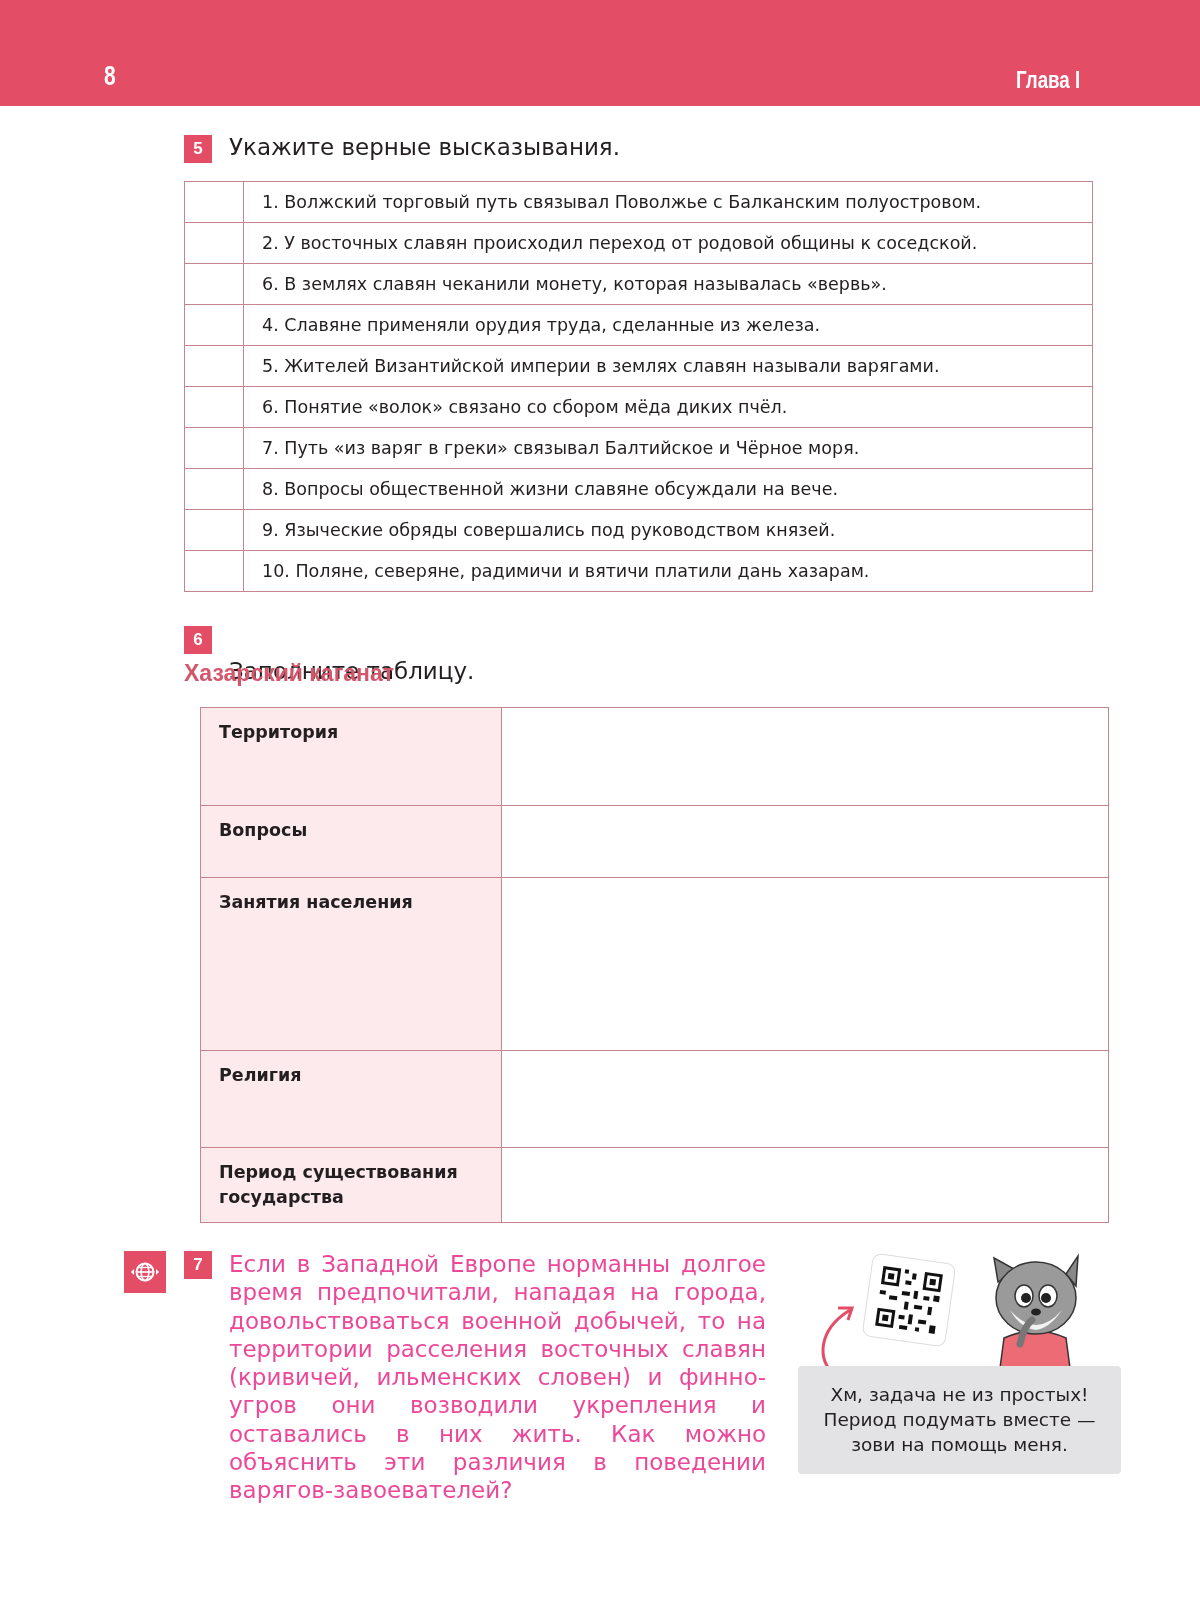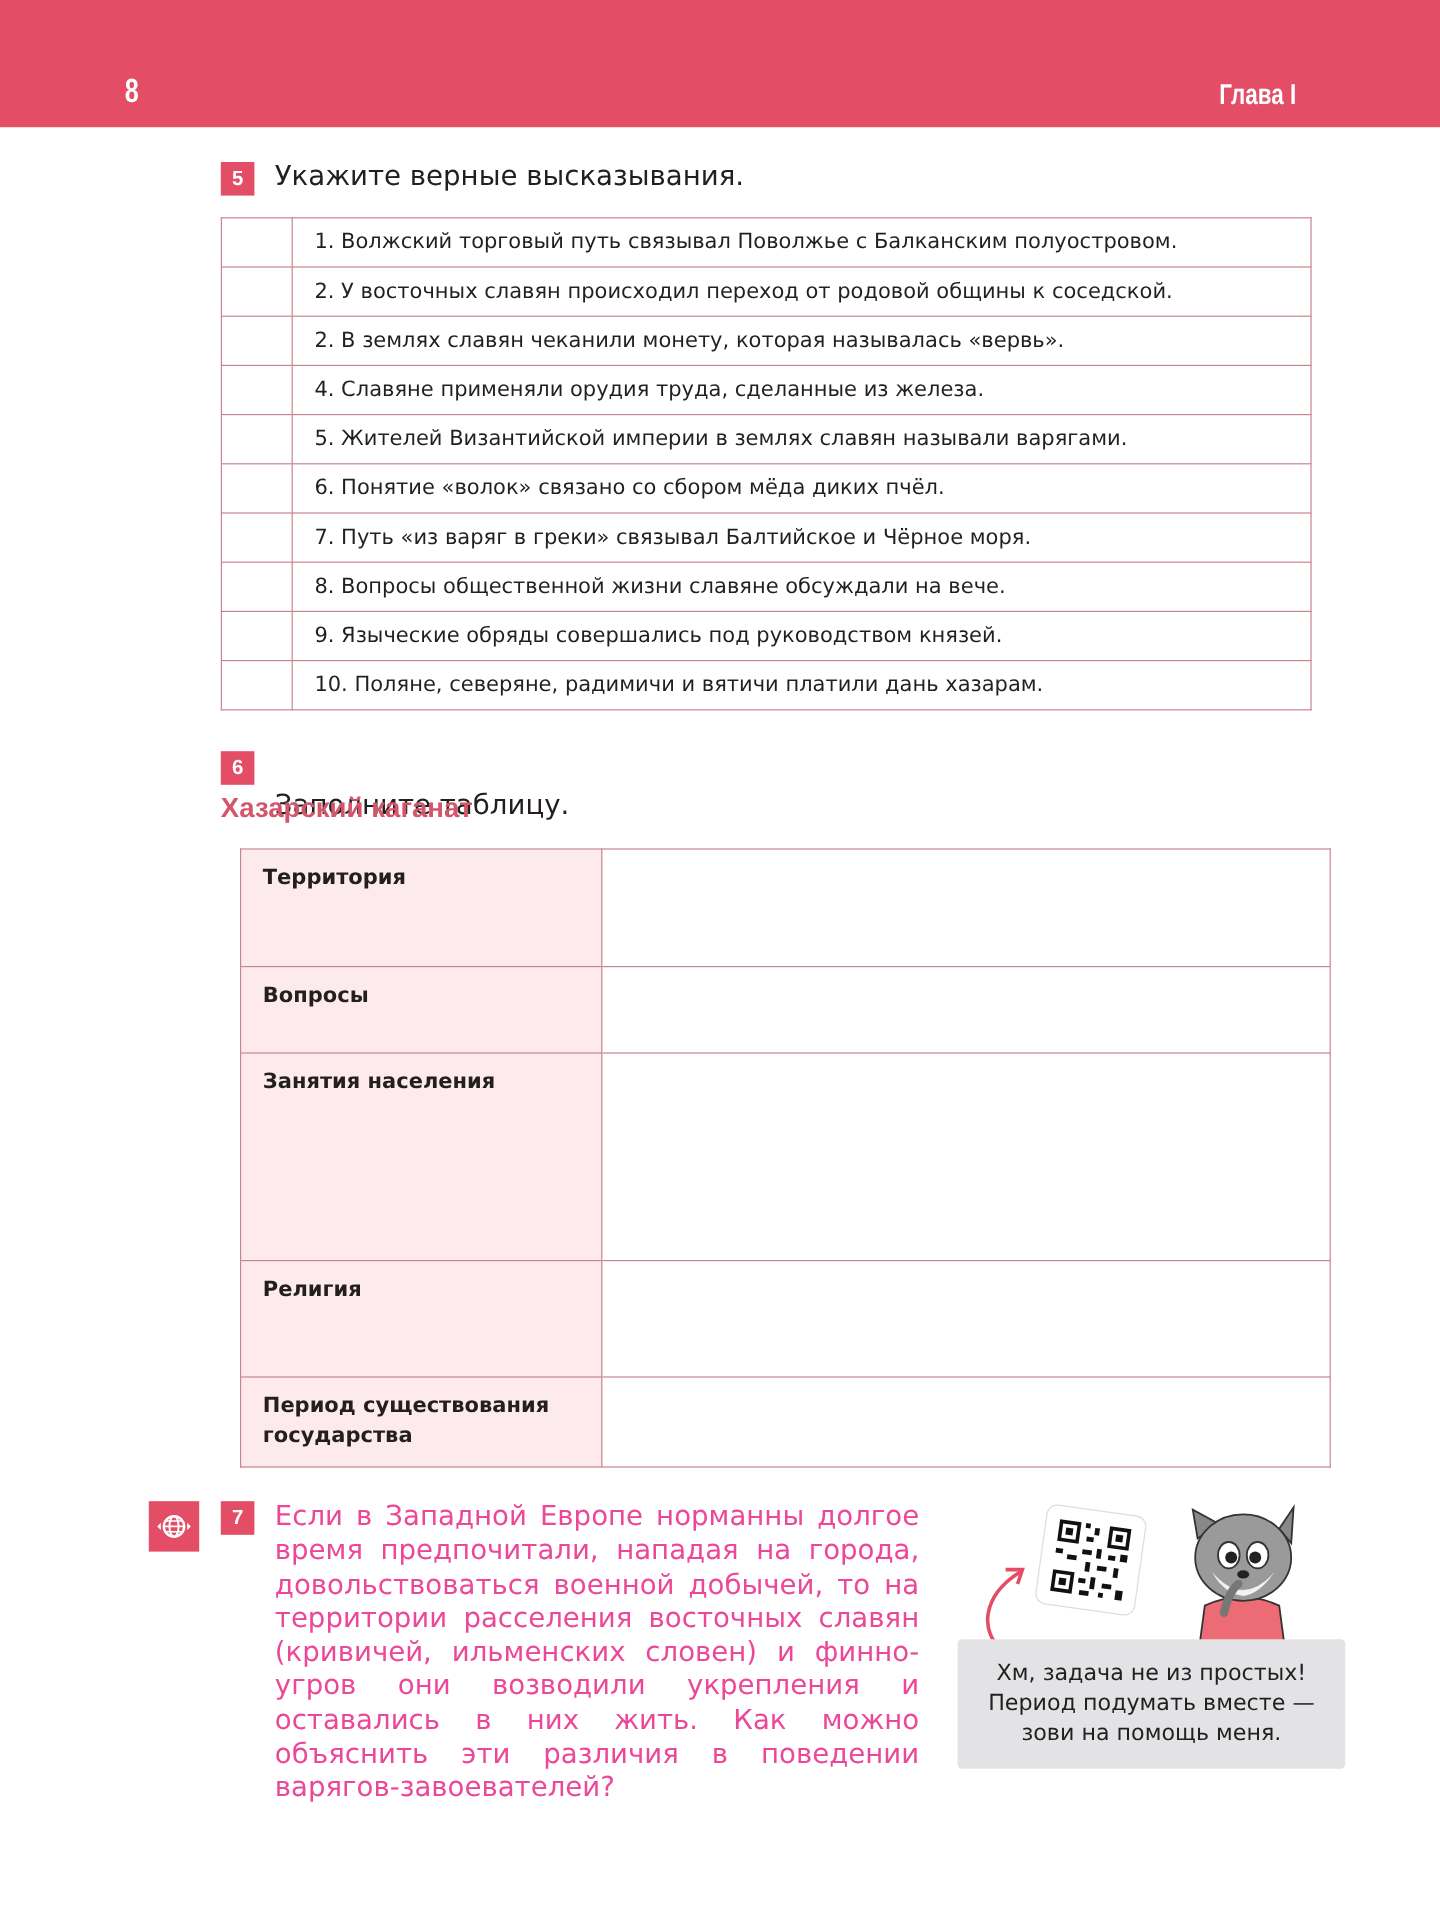--- a/index.html
+++ b/index.html
@@ -51,21 +51,21 @@
       <tr>
         <td class="box"></td>
         <td class="txt">1. Волжский торговый путь связывал Поволжье с Балканским полуостровом.</td>
       </tr>
       <tr>
         <td class="box"></td>
         <td class="txt">2. У восточных славян происходил переход от родовой общины к соседской.</td>
       </tr>
       <tr>
         <td class="box"></td>
-        <td class="txt">2. В землях славян чеканили монету, которая называлась «вервь».</td>
+        <td class="txt">6. В землях славян чеканили монету, которая называлась «вервь».</td>
       </tr>
       <tr>
         <td class="box"></td>
         <td class="txt">4. Славяне применяли орудия труда, сделанные из железа.</td>
       </tr>
       <tr>
         <td class="box"></td>
         <td class="txt">5. Жителей Византийской империи в землях славян называли варягами.</td>
       </tr>
       <tr>

